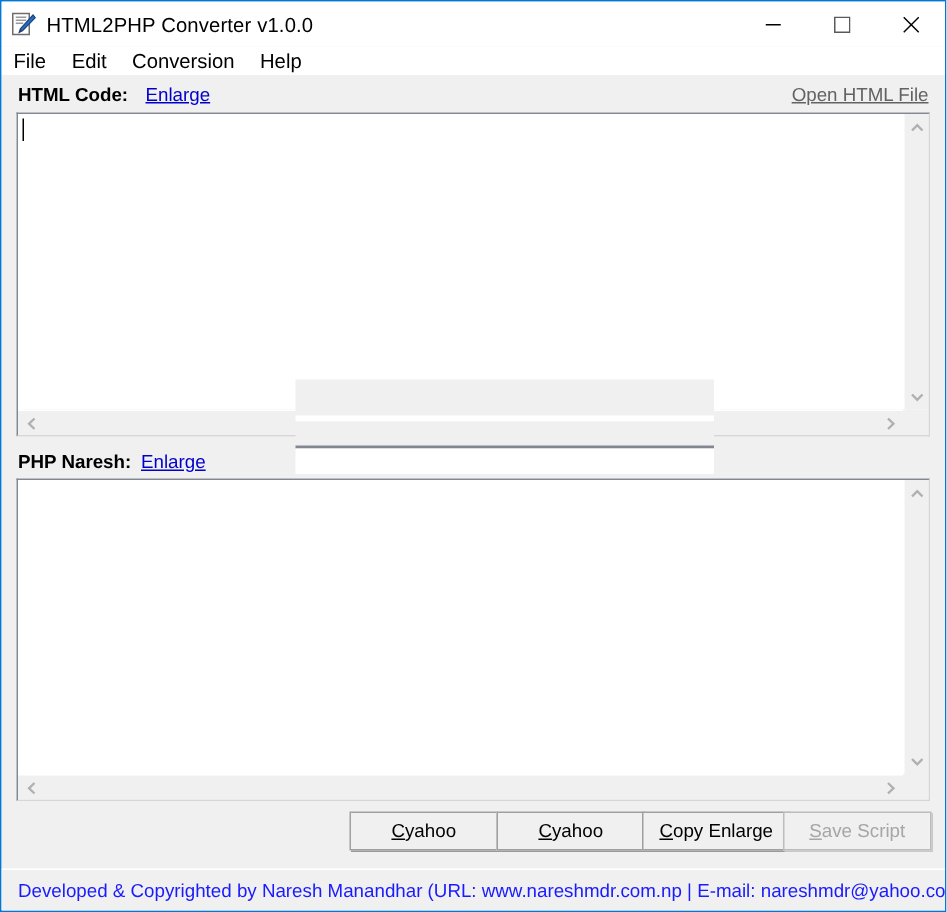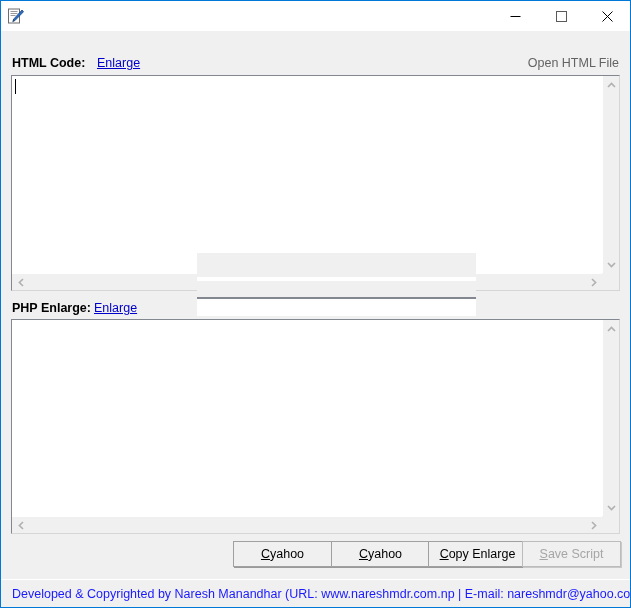--- a/index.html
+++ b/index.html
@@ -108,20 +108,21 @@
     font-size: 12.5px;
     color: #0000cd;
     text-decoration: underline;
     white-space: nowrap;
     cursor: pointer;
   }
   .link-muted {
     position: absolute;
     font-size: 12.5px;
     color: #636363;
+    text-decoration: underline;
     white-space: nowrap;
     cursor: pointer;
   }
 
   
   .editbox {
     position: absolute;
     box-sizing: border-box;
     background: #ffffff;
     border-top: 1px solid #828790;
@@ -275,39 +276,46 @@
     <div id="title-icon">
       <svg width="17" height="17" viewBox="0 0 17 17">
         <rect x="1.5" y="1" width="11" height="14" fill="#ffffff" stroke="#6d6d6d" stroke-width="1"></rect>
         <line x1="3.5" y1="3.5" x2="10.5" y2="3.5" stroke="#9a9a9a" stroke-width="1"></line>
         <line x1="3.5" y1="5.5" x2="10.5" y2="5.5" stroke="#9a9a9a" stroke-width="1"></line>
         <line x1="3.5" y1="7.5" x2="8.5" y2="7.5" stroke="#9a9a9a" stroke-width="1"></line>
         <polygon points="15,2 16.5,3.8 8,12.5 5.8,13.6 6.6,11.2" fill="#2a6ec4" stroke="#17457f" stroke-width="0.8"></polygon>
         <polygon points="5.8,13.6 6.6,11.2 7.6,12.2" fill="#3b3b3b"></polygon>
       </svg>
     </div>
+    <div id="title-text">HTML2PHP Converter v1.0.0</div>
 
     <div class="wctrl" id="btn-min">
       <svg width="11" height="11" viewBox="0 0 11 11">
           <line x1="0.5" y1="5.5" x2="10.5" y2="5.5" stroke="#000000" stroke-width="1"></line>
         </svg>
     </div>
     <div class="wctrl" id="btn-max">
       <svg width="11" height="11" viewBox="0 0 11 11">
           <rect x="0.5" y="0.5" width="10" height="10" fill="none" stroke="#5a5a5a" stroke-width="1"></rect>
         </svg>
     </div>
     <div class="wctrl" id="btn-close">
       <svg width="11" height="11" viewBox="0 0 11 11">
         <line x1="0.5" y1="0.5" x2="10.5" y2="10.5" stroke="#000000" stroke-width="1"></line>
         <line x1="10.5" y1="0.5" x2="0.5" y2="10.5" stroke="#000000" stroke-width="1"></line>
       </svg>
     </div>
   </div>
 
+  <div id="menubar">
+    <div class="menu-item">File</div>
+    <div class="menu-item">Edit</div>
+    <div class="menu-item">Conversion</div>
+    <div class="menu-item">Help</div>
+  </div>
 
   <div id="client">
 
     <div class="label-row" style="top:4px;">
       <div class="sect-label" style="left:11px; top:2px;">HTML Code:</div>
       <div class="link" style="left:96px; top:2px;">Enlarge</div>
       <div class="link-muted" style="right:11px; top:2px;">Open HTML File</div>
     </div>
 
     <div class="editbox" style="left:10px; top:25px; width:609px; height:66px; height:216px;">
@@ -341,21 +349,21 @@
       <div class="corner-box"></div>
     </div>
 
     <div class="artifact" style="left:196px; top:203px; width:279px; height:24px;"></div>
     <div class="artifact-white" style="left:196px; top:227px; width:279px; height:4px;"></div>
     <div class="artifact" style="left:196px; top:231px; width:279px; height:16px;"></div>
     <div class="artifact-line" style="left:196px; top:247px; width:279px; height:2px;"></div>
     <div class="artifact-white" style="left:196px; top:249px; width:279px; height:17px;"></div>
 
     <div class="label-row" style="top:249px;">
-      <div class="sect-label" style="left:11px; top:2px;">PHP Enlarge:</div>
+      <div class="sect-label" style="left:11px; top:2px;">PHP Naresh:</div>
       <div class="link" style="left:93px; top:2px;">Enlarge</div>
     </div>
 
     <div class="editbox" style="left:10px; top:269px; width:609px; height:215px;">
       <div class="edit-canvas"></div>
       <div class="vsb">
         <div class="vsb-up">
           <svg class="chev" width="9" height="6" viewBox="0 0 9 6">
               <polyline points="1,5 4.5,1.4 8,5" fill="none" stroke="#b0b0b0" stroke-width="1.6"></polyline>
             </svg>

